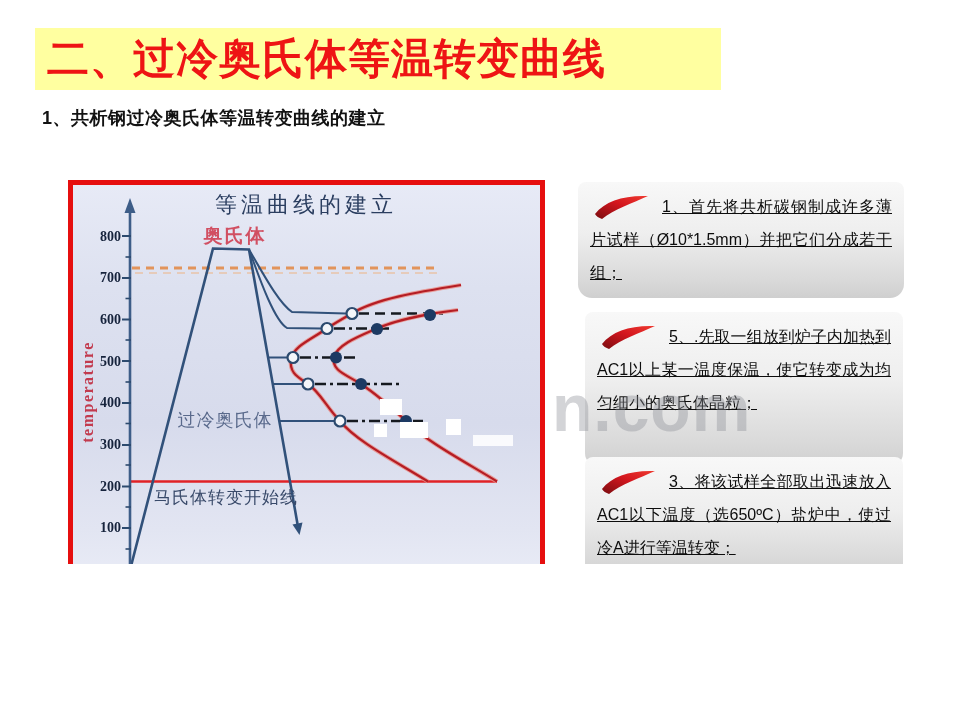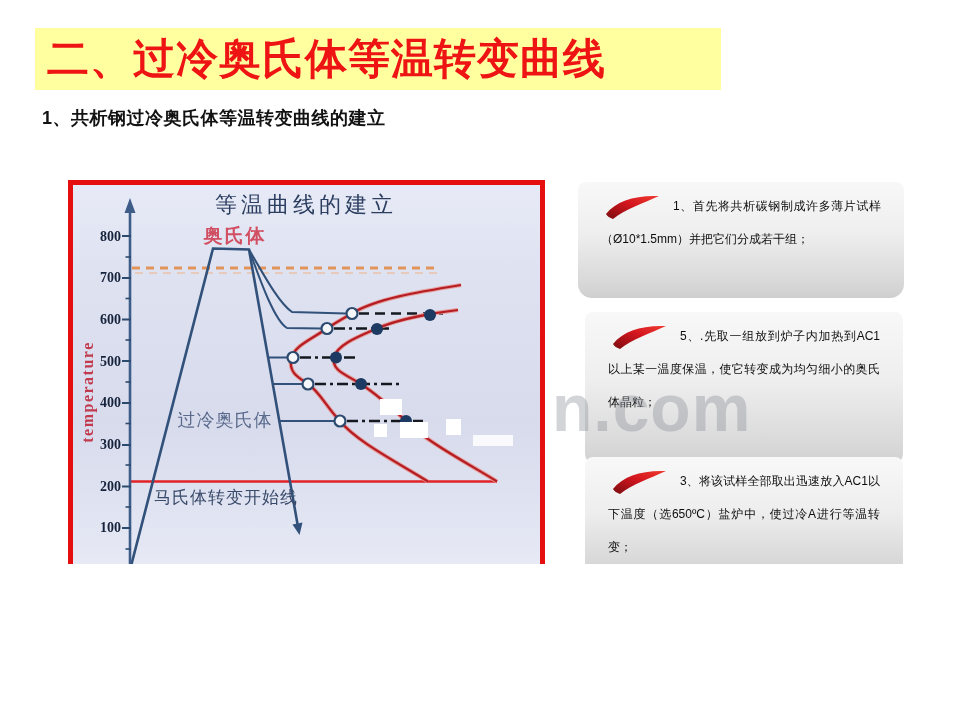--- a/index.html
+++ b/index.html
@@ -25,22 +25,22 @@
     position:absolute;left:68px;top:180px;width:477px;height:420px;
     border:5px solid #e60f0f;box-sizing:border-box;
     background:linear-gradient(180deg,#e7eaf6 0%,#dde1f0 25%,#d7dbec 58%,#e2e5f2 84%,#eceef8 100%);
   }
   .chart-frame svg{display:block;}
   
   .step-box{
     position:absolute;box-sizing:border-box;
     background:linear-gradient(180deg,#f8f8f8 0%,#eeeeee 45%,#d9d9d9 85%,#cfcfcf 100%);
     border-radius:8px 8px 14px 14px;
-    padding:8px 23px;
-    color:#0d0d0d;font-size:12px;line-height:33px;text-align:justify;
+    padding:8px 12px;
+    color:#0d0d0d;font-size:16px;line-height:33px;text-align:justify;text-decoration:underline;
   }
   .step-box .swoosh{float:left;width:58px;height:28px;margin:3px 12px 0 2px;}
   .step1{left:578px;top:182px;width:326px;height:116px;}
   .step2{left:585px;top:312px;width:318px;height:155px;}
   .step3{left:585px;top:457px;width:318px;height:121px;}
   
   .wm{
     position:absolute;z-index:30;pointer-events:none;font-weight:bold;
     font-family:"Liberation Sans",sans-serif;
   }

